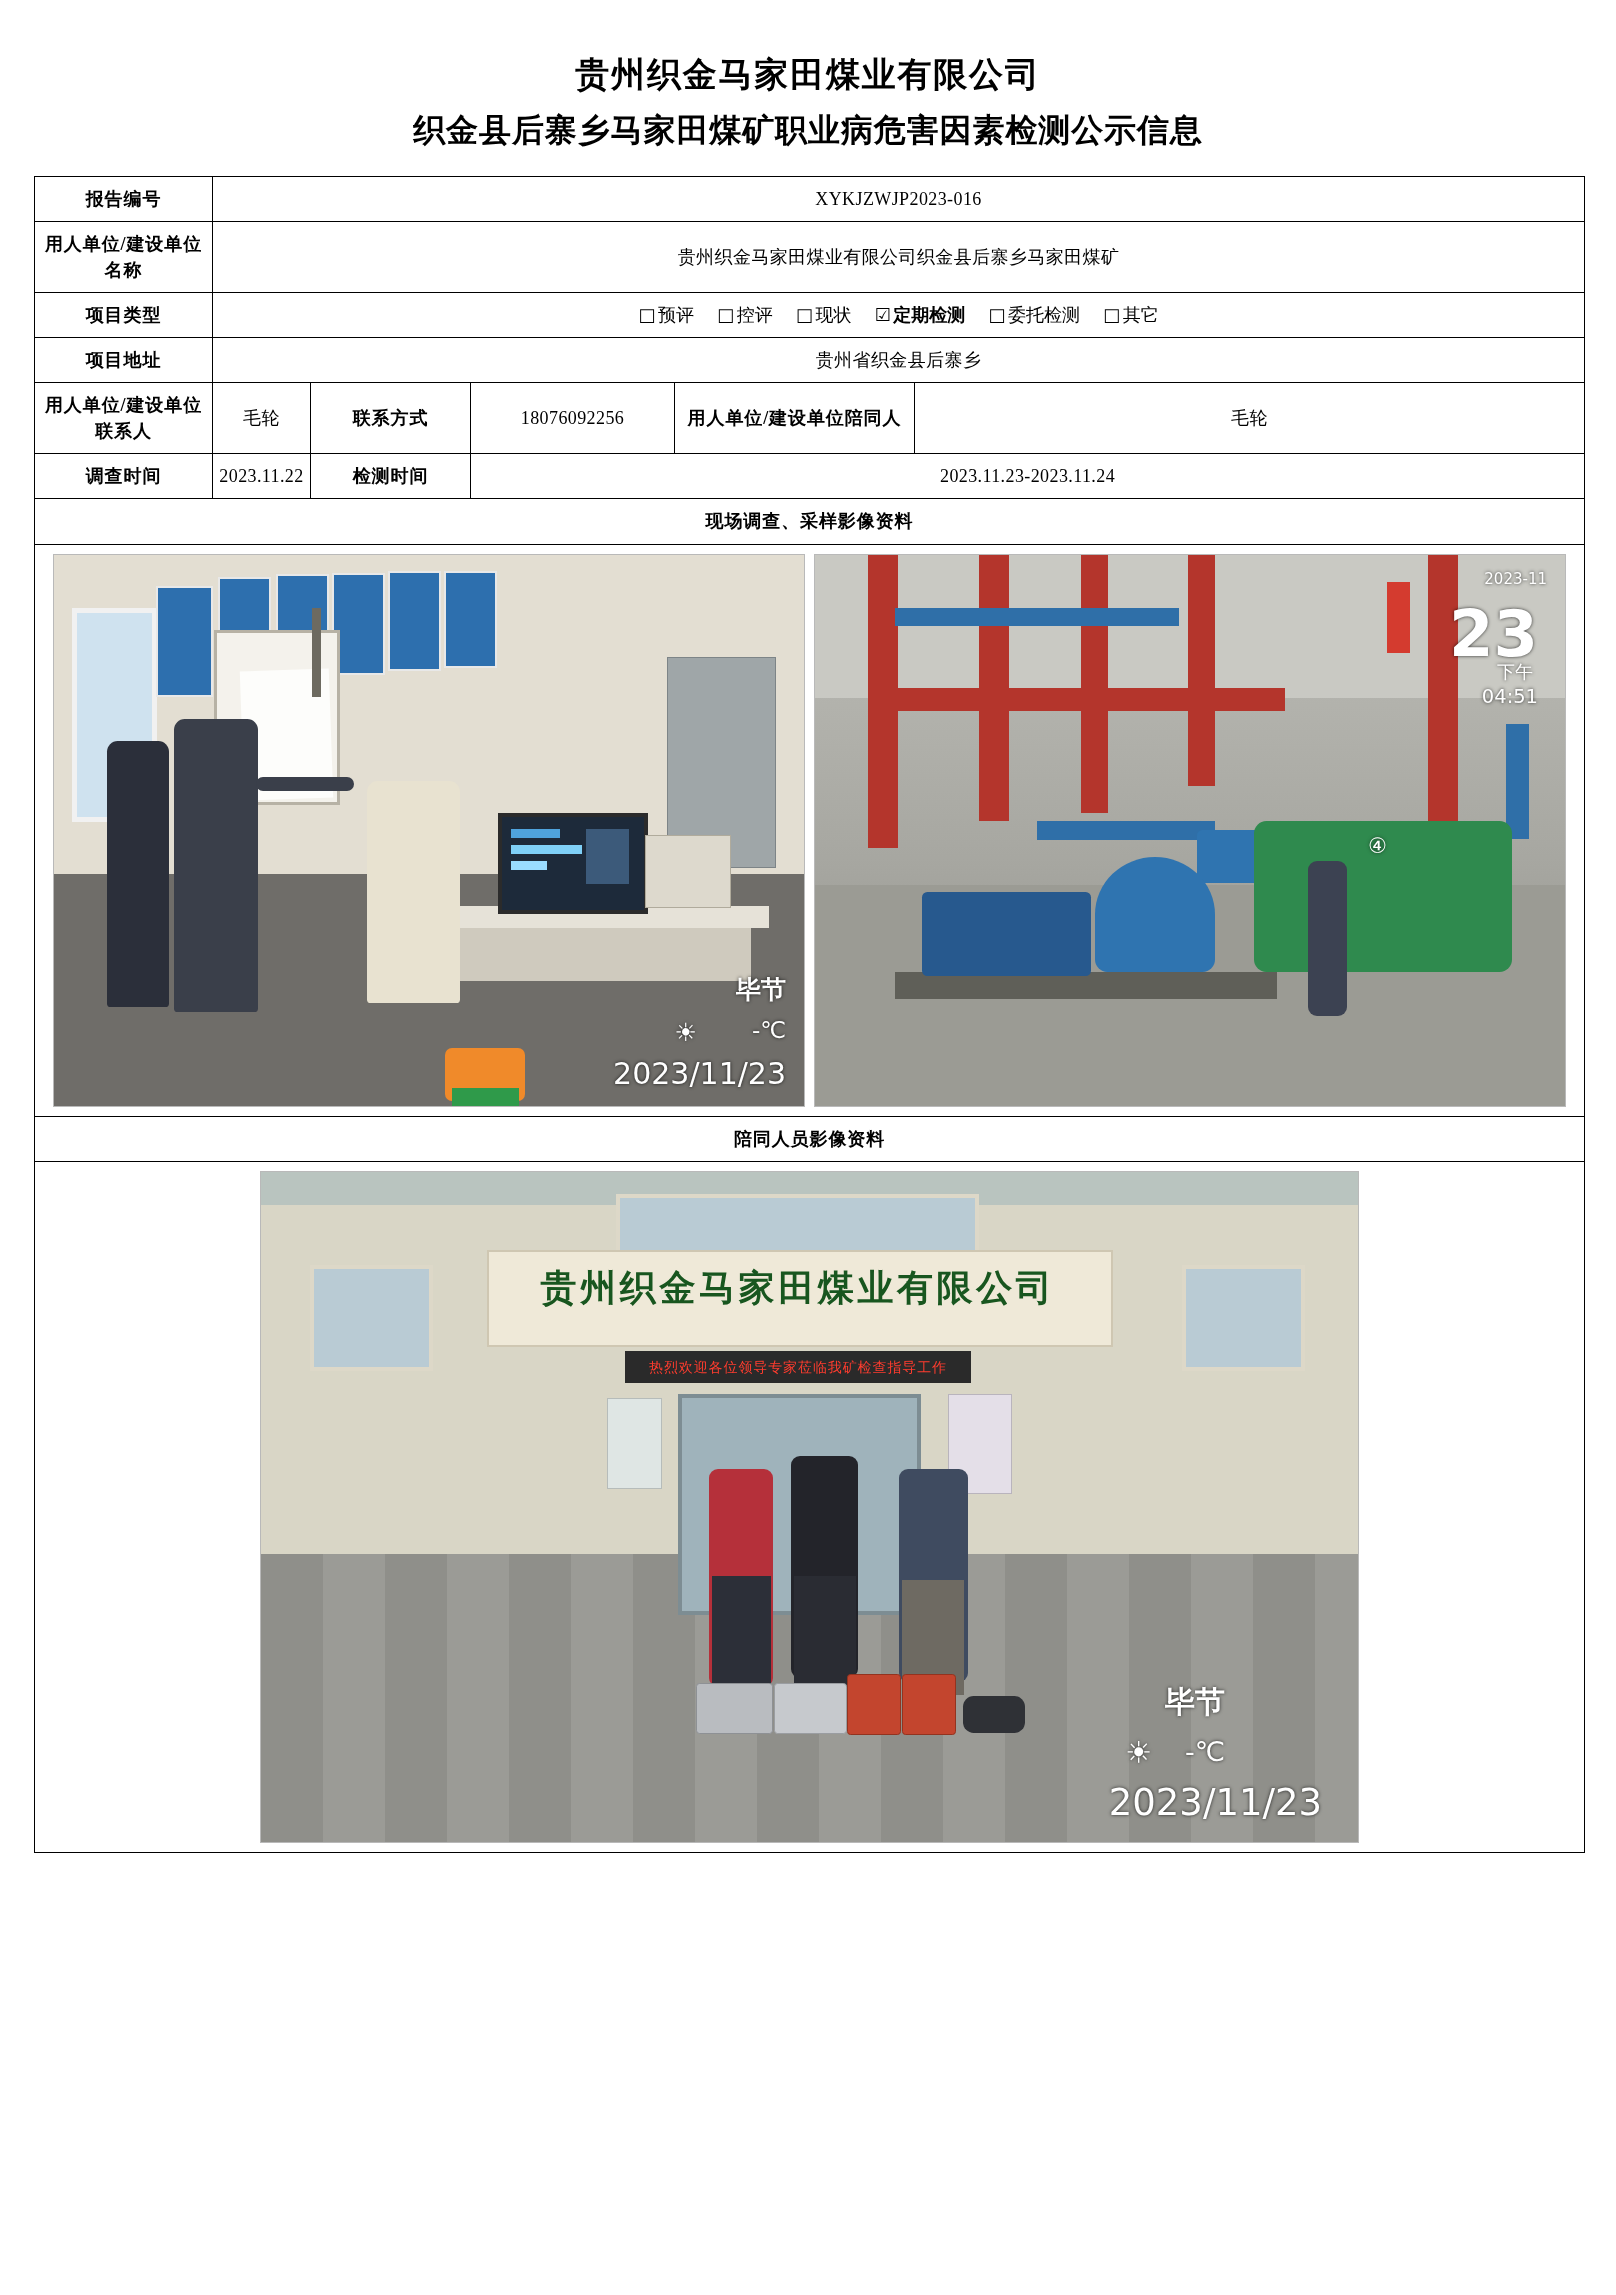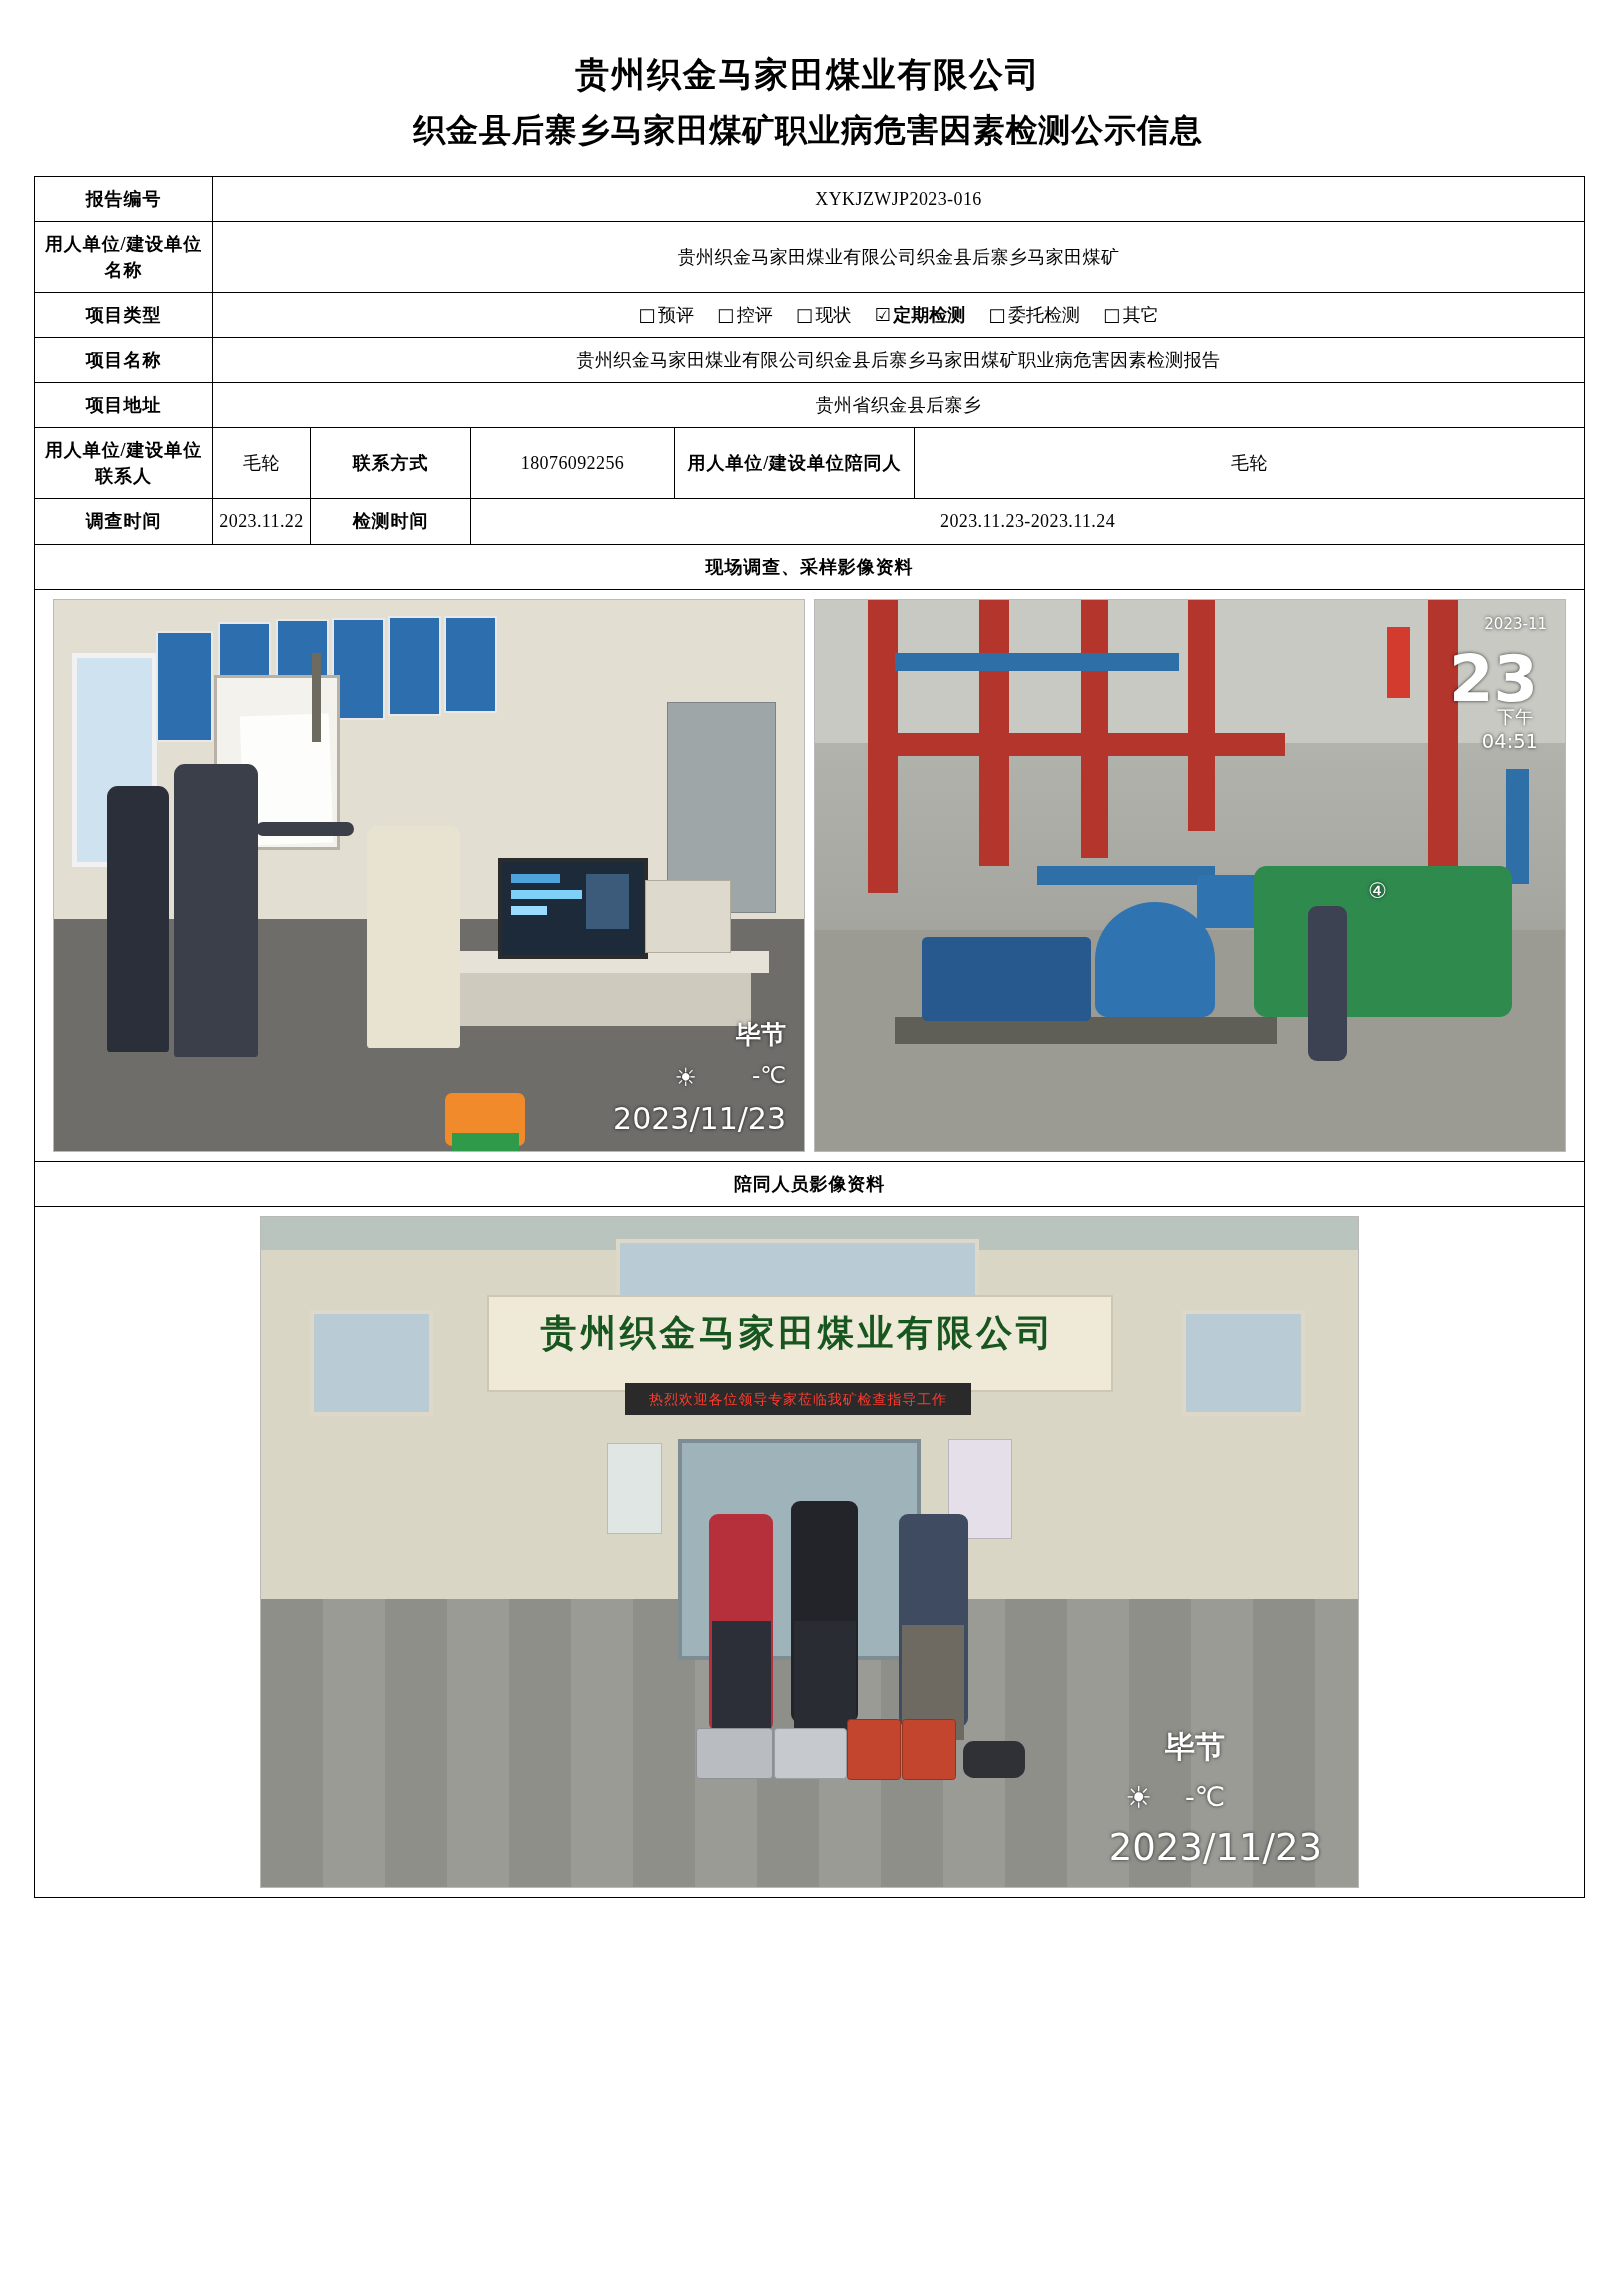--- a/index.html
+++ b/index.html
@@ -129,21 +129,21 @@
   .p2 .base { position:absolute; left:80px; top:417px; width:382px; height:27px; background:#5f5f58; }
   .p2 .worker { position:absolute; left:493px; top:306px; width:39px; height:155px; background:#3c4252; border-radius:9px; }
   .p2 .arrow { position:absolute; right:155px; top:27px; width:23px; height:71px; background:#d43b2f; }
   
   .p3 { width: 1097px; height: 670px; background: linear-gradient(#cfd5cf, #c4c9c1 52%, #9e9e99 53%, #8a8a85); margin:0 auto; }
   .p3 .sky { position:absolute; left:0; top:0; right:0; height:8%; background:#b9c4bf; }
   .p3 .facade { position:absolute; left:0; top:5%; right:0; height:52%; background:#d9d6c6; }
   .p3 .plinth { position:absolute; left:0; top:57%; right:0; bottom:0; background: repeating-linear-gradient(90deg,#8f8f8a 0 62px,#9b9b96 62px 124px); }
   .p3 .canopy { position:absolute; left:226px; top:78px; width:622px; height:93px; background:#efe9d8; border:2.7px solid #cfc7b2; }
   .p3 .sign-text { position:absolute; left:235px; top:89px; width:604px; text-align:center; font-size:36px; font-weight:bold; color:#18561f; font-family:"DejaVu Serif", serif; letter-spacing:3.6px; }
-  .p3 .led { position:absolute; left:364px; top:166px; width:346px; height:32px; background:#2a2a2a; color:#ff3c2e; font-size:14px; text-align:center; line-height:32px; font-family:"DejaVu Sans", sans-serif; letter-spacing:0.9px; }
+  .p3 .led { position:absolute; left:364px; top:179px; width:346px; height:32px; background:#2a2a2a; color:#ff3c2e; font-size:14px; text-align:center; line-height:32px; font-family:"DejaVu Sans", sans-serif; letter-spacing:0.9px; }
   .p3 .door { position:absolute; left:417px; top:222px; width:235px; height:213px; background:#9fb3bb; border:4.4px solid #7d8d93; }
   .p3 .win { position:absolute; background:#b9cbd4; border:4.4px solid #ddd8c8; }
   .p3 .person { position:absolute; border-radius:9px; }
   .p3 .case { position:absolute; border-radius:3.6px; }
   .footer-space { height: 9px; }
 </style>
 </head>
 <body>
 
 <div class="page">
@@ -179,24 +179,20 @@
           <span class="type-item"><span class="box">□</span><span>预评</span></span>
           <span class="type-item"><span class="box">□</span><span>控评</span></span>
           <span class="type-item"><span class="box">□</span><span>现状</span></span>
           <span class="type-item checked-label"><span class="box">☑</span><span>定期检测</span></span>
           <span class="type-item"><span class="box">□</span><span>委托检测</span></span>
           <span class="type-item"><span class="box">□</span><span>其它</span></span>
         </div>
       </td>
     </tr>
 
-    <tr>
-      <td class="label">项目名称</td>
-      <td class="value" colspan="5">贵州织金马家田煤业有限公司织金县后寨乡马家田煤矿职业病危害因素检测报告</td>
-    </tr>
 
     <tr>
       <td class="label">项目地址</td>
       <td class="value" colspan="5">贵州省织金县后寨乡</td>
     </tr>
 
     <tr>
       <td class="label">用人单位/建设单位联系人</td>
       <td class="value">毛轮</td>
       <td class="label">联系方式</td>

